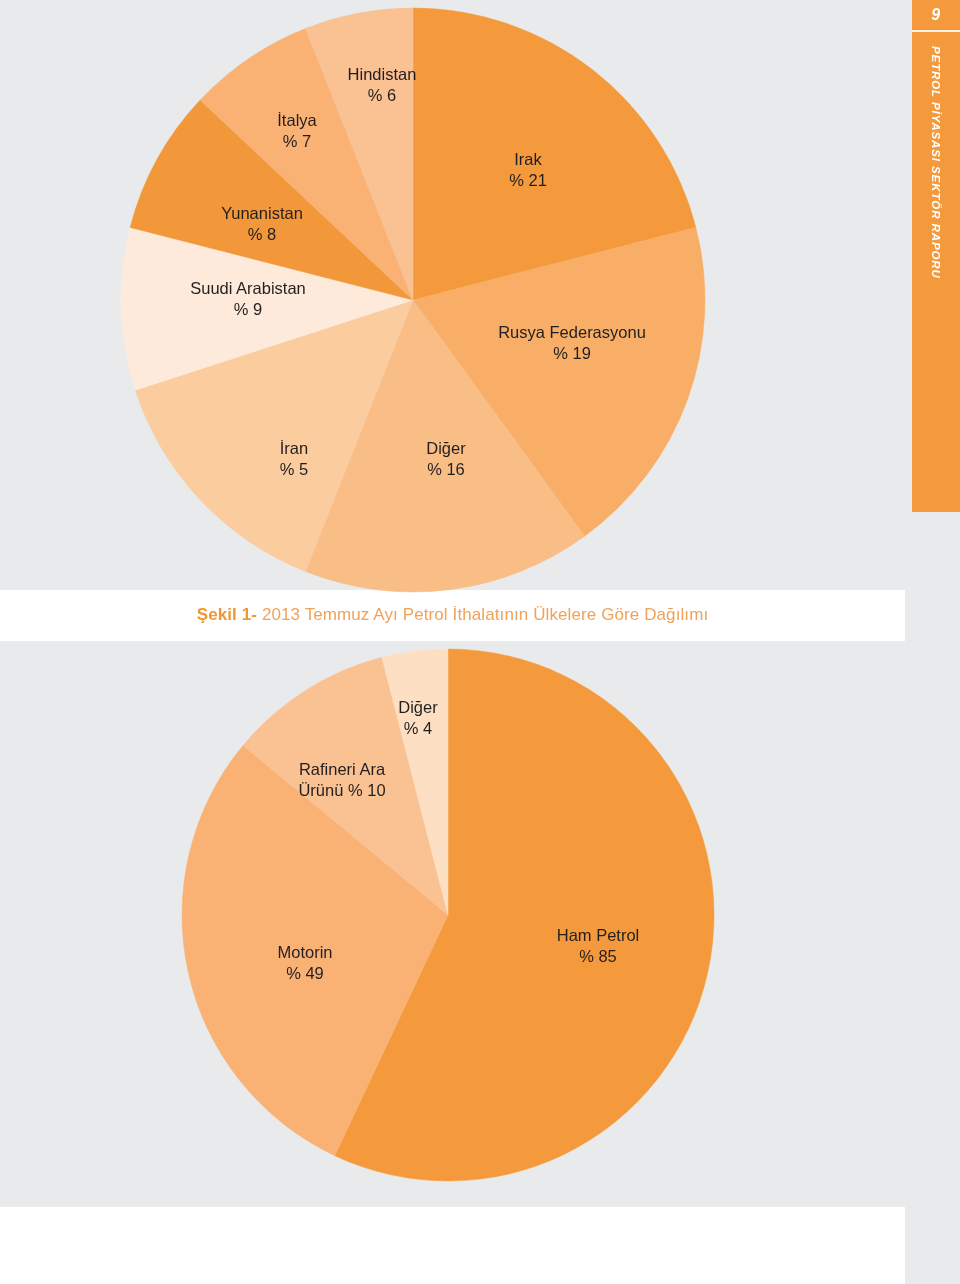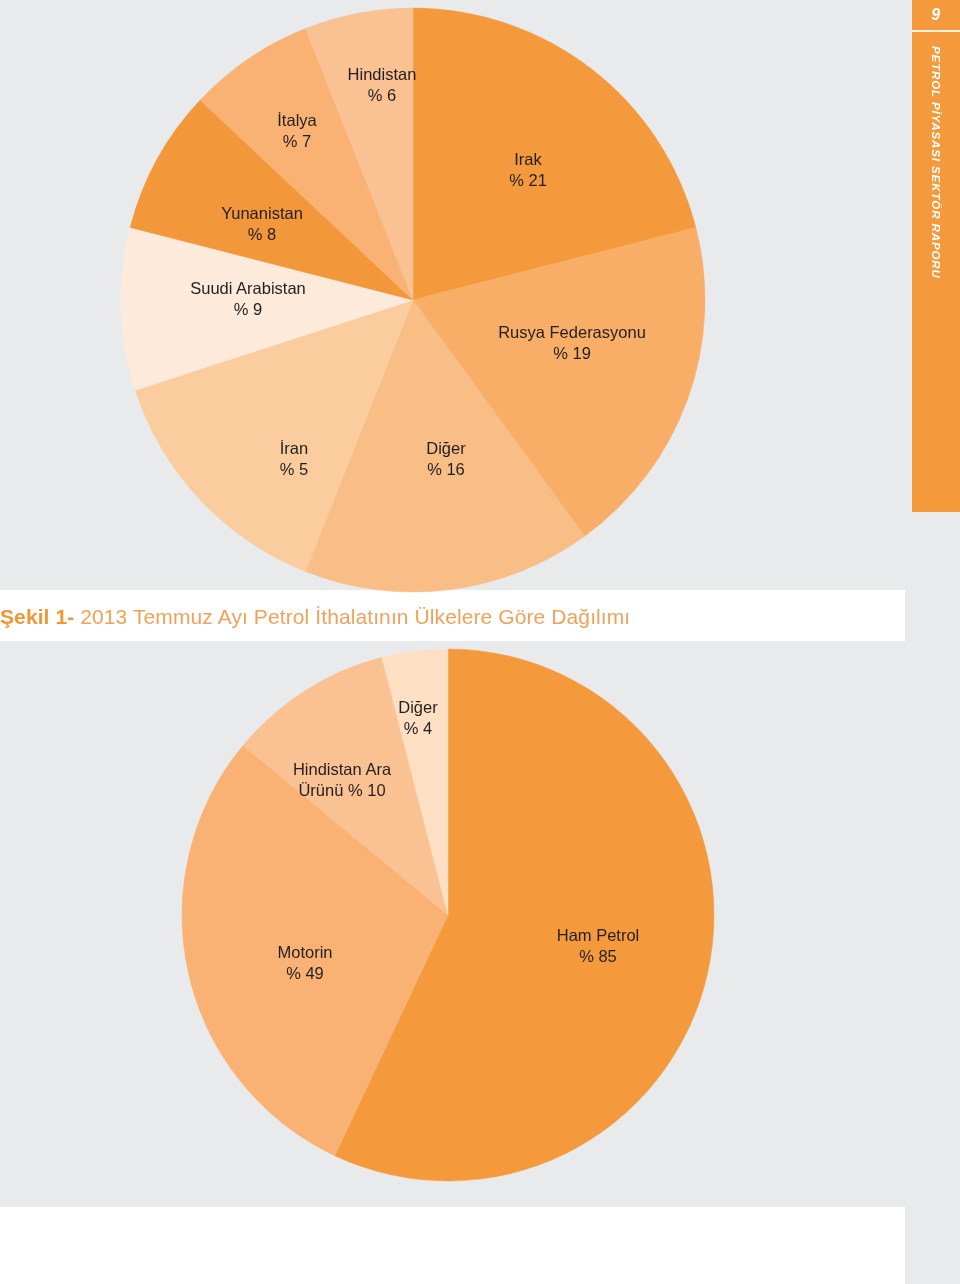--- a/index.html
+++ b/index.html
@@ -98,23 +98,23 @@
     transform: translate(-50%, -50%);
     pointer-events: none;
   }
   .slice-label .lbl-name { display: block; }
   .slice-label .lbl-val  { display: block; }
 
   
   .figure-caption {
     position: absolute;
     width: 905px;
-    text-align: left;
+    text-align: center;
     color: #f0a25a;
-    font-size: 21px;
+    font-size: 17px;
     letter-spacing: .1px;
   }
   .figure-caption .cap-key {
     font-weight: 700;
     color: #ef9734;
   }
   #figure-caption-1 { left: 0; top: 605px; }
   #figure-caption-2 { left: 0; top: 1222px; }
 </style>
 </head>
@@ -194,21 +194,21 @@
       <span class="lbl-name">Ham Petrol</span>
       <span class="lbl-val">% 85</span>
     </div>
 
     <div class="slice-label" style="left:305px; top:322px;">
       <span class="lbl-name">Motorin</span>
       <span class="lbl-val">% 49</span>
     </div>
 
     <div class="slice-label" style="left:342px; top:139px;">
-      <span class="lbl-name">Hindistan Ara</span>
+      <span class="lbl-name">Rafineri Ara</span>
       <span class="lbl-val">Ürünü % 10</span>
     </div>
 
     <div class="slice-label" style="left:418px; top:77px;">
       <span class="lbl-name">Diğer</span>
       <span class="lbl-val">% 4</span>
     </div>
   </div>
 
 

